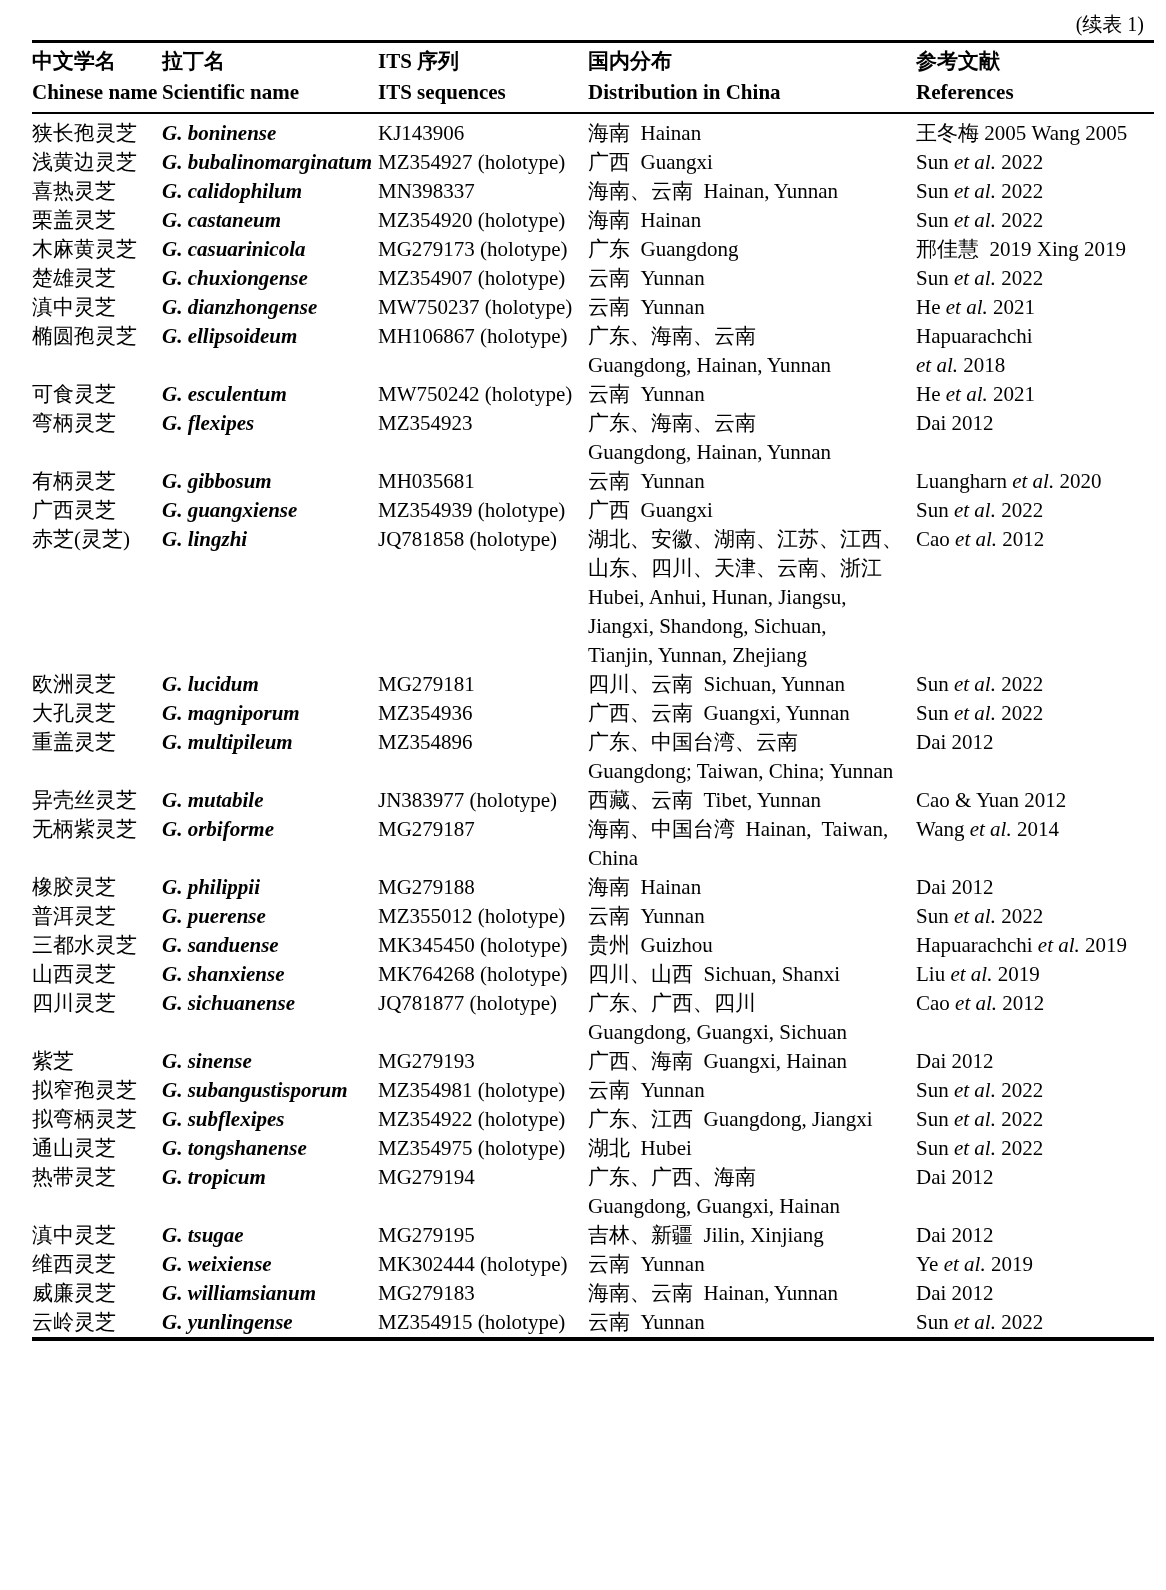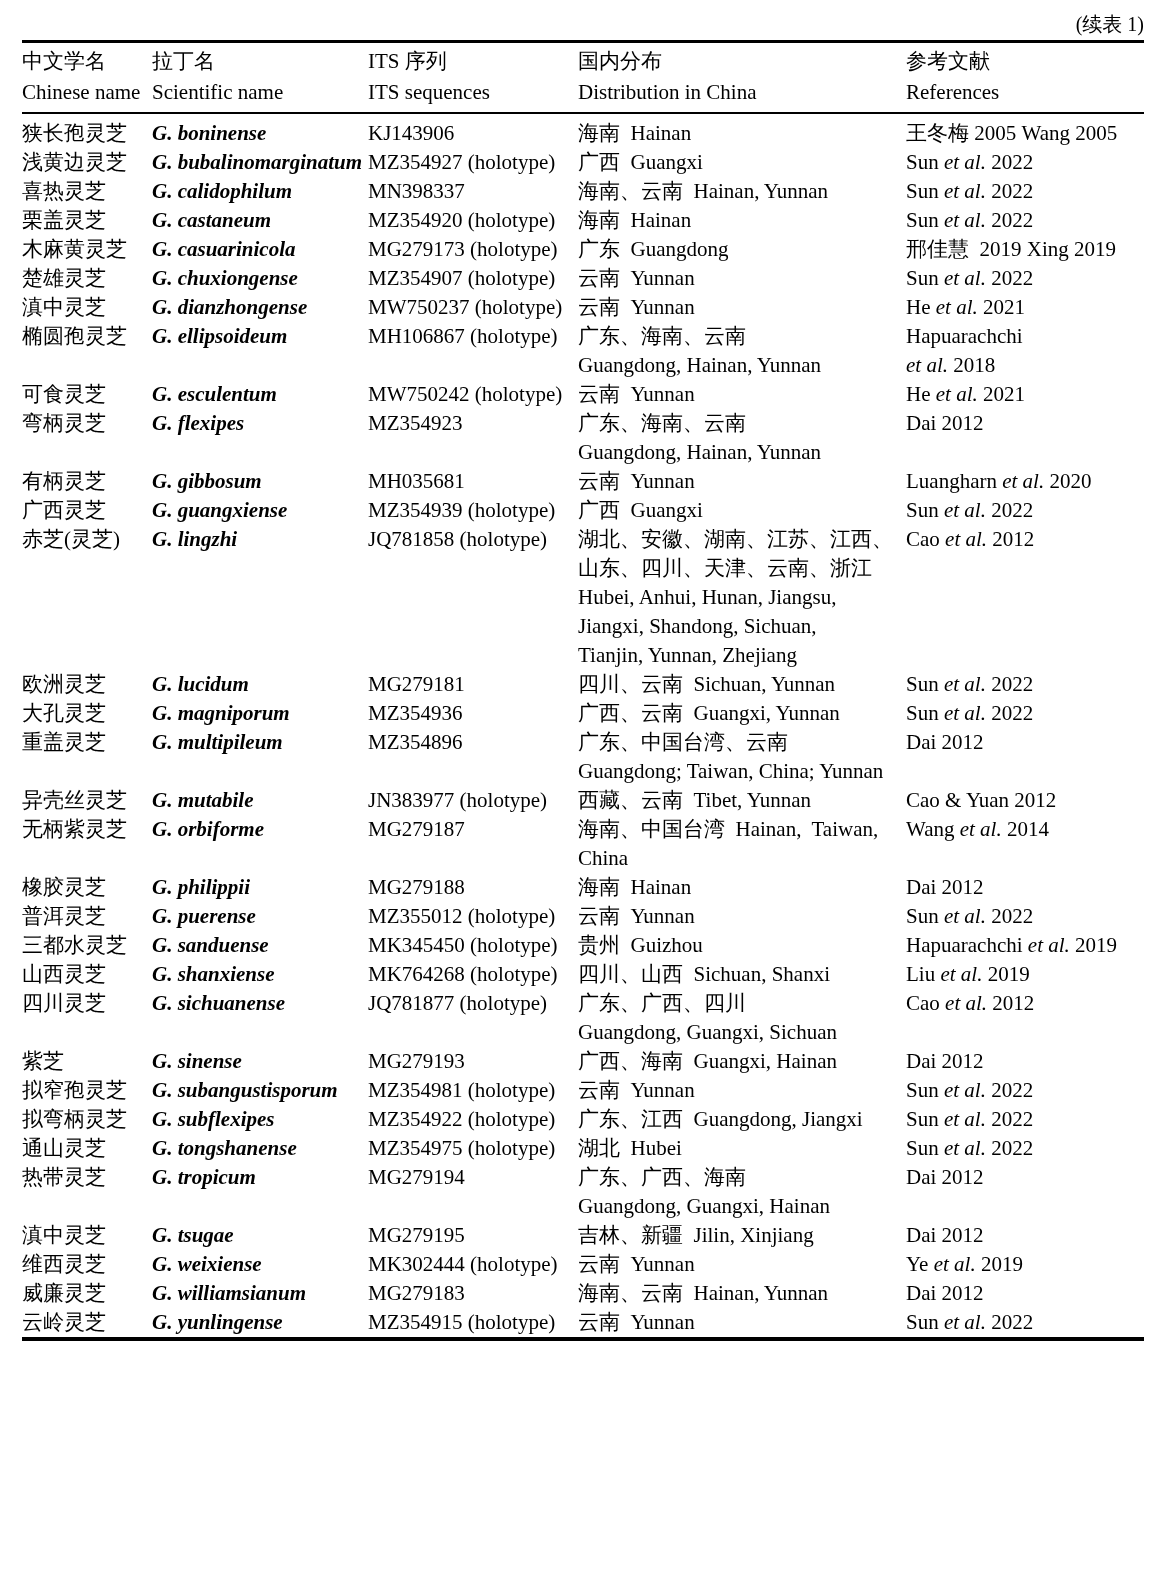--- a/index.html
+++ b/index.html
@@ -9,21 +9,21 @@
     color: #000000;
   }
   body {
     width: 1166px;
     height: 1590px;
     font-family: "Liberation Serif", "DejaVu Serif", serif;
     font-size: 21px;
     overflow: hidden;
   }
   .page {
-    padding: 8px 22px 0 22px;
+    padding: 8px 22px 0 32px;
   }
   .cont-label {
     text-align: right;
     font-size: 20px;
     line-height: 32px;
     height: 32px;
   }
   table.species {
     border-collapse: collapse;
     table-layout: fixed;
@@ -31,21 +31,21 @@
     border-top: 3px solid #000;
     border-bottom: 4px solid #000;
   }
   col.c1 { width: 130px; }
   col.c2 { width: 216px; }
   col.c3 { width: 210px; }
   col.c4 { width: 328px; }
   col.c5 { width: 238px; }
   thead tr { border-bottom: 2px solid #000; }
   th {
-    font-weight: normal;
+    font-weight: bold;
     text-align: left;
     vertical-align: top;
     padding: 3px 0 4px 0;
   }
   th div { line-height: 31px; white-space: pre; }
   td {
     text-align: left;
     vertical-align: top;
     padding: 0;
     line-height: 29px;

